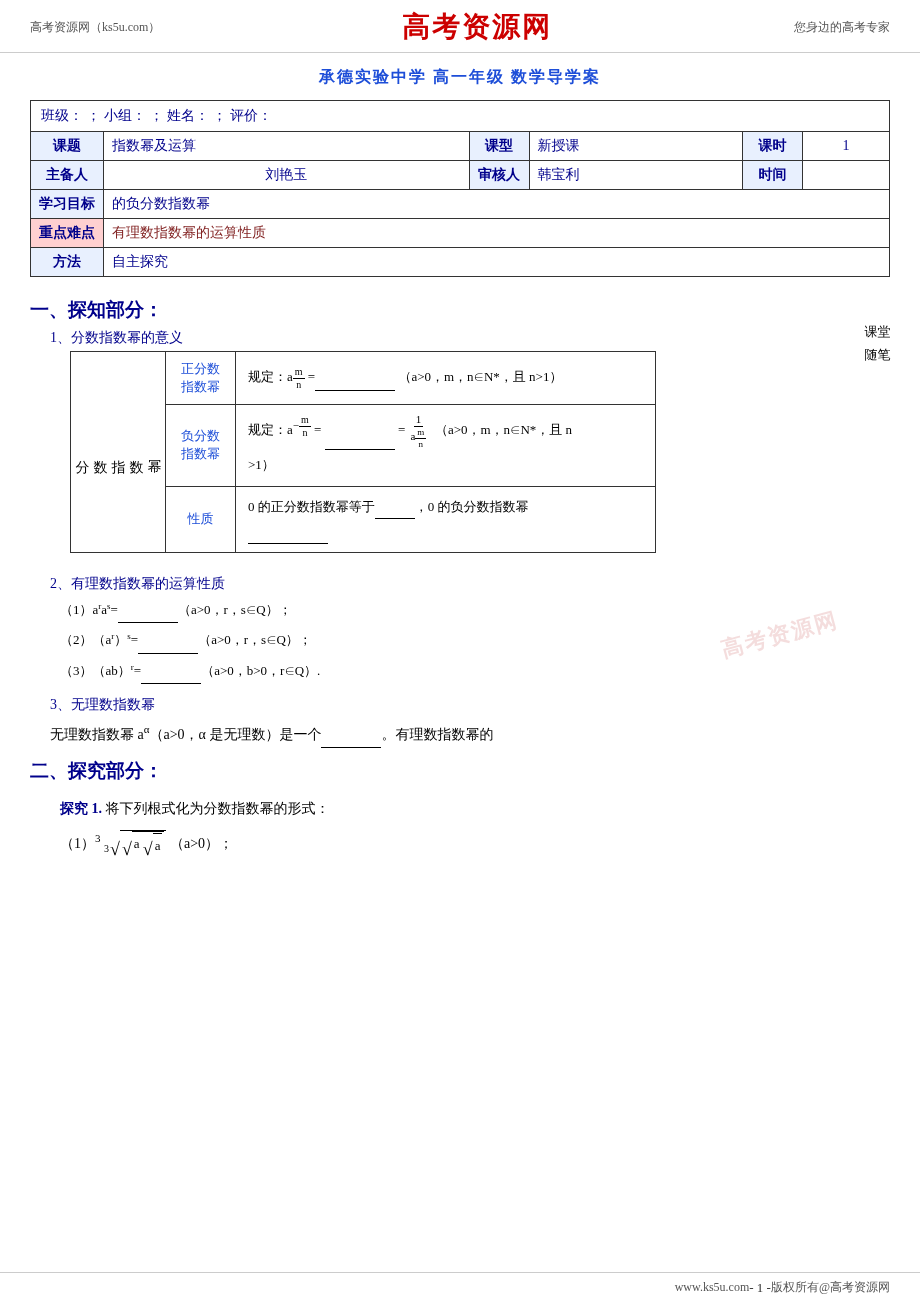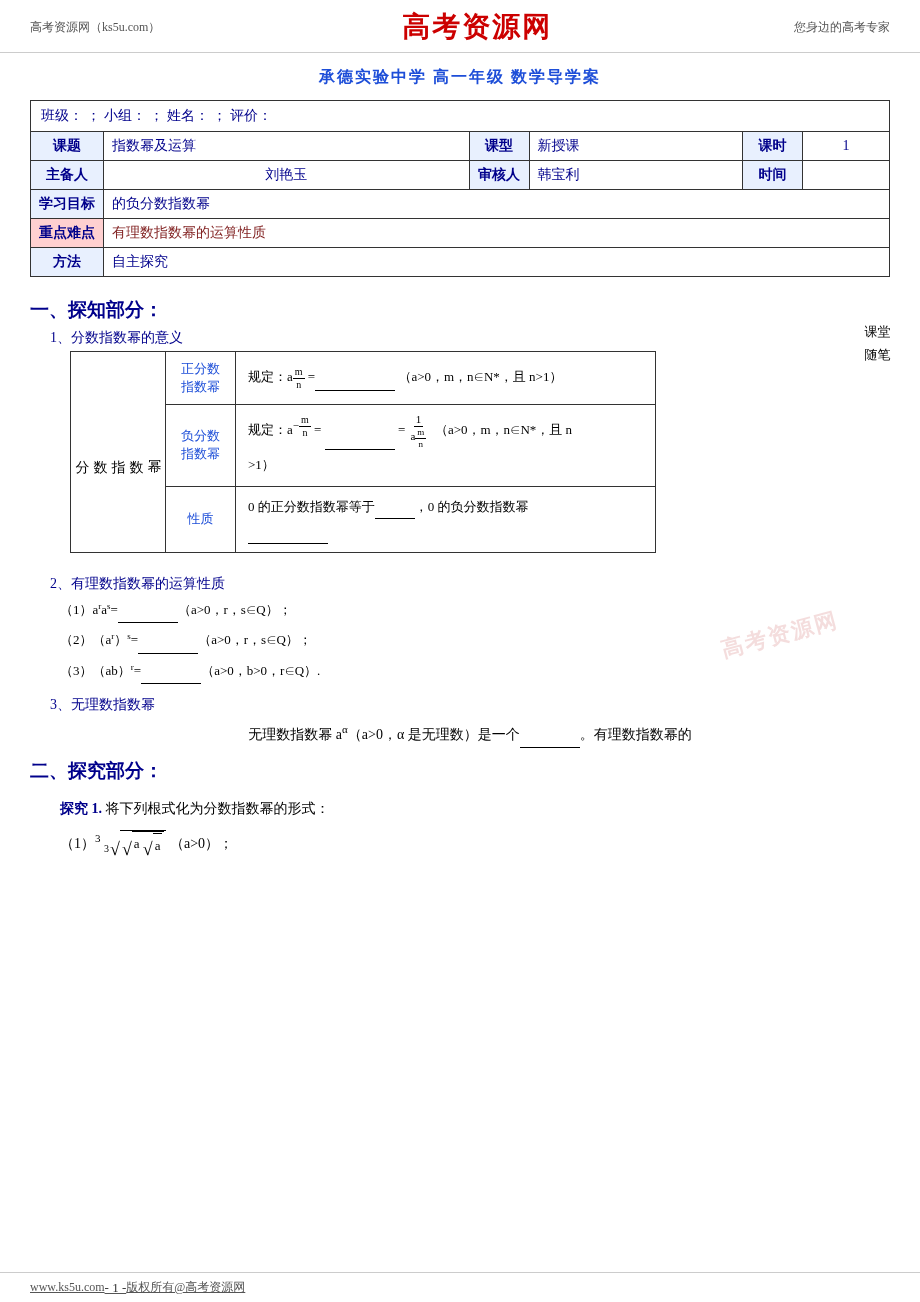--- a/index.html
+++ b/index.html
@@ -130,27 +130,26 @@
       top: 320px;
       width: 55px;
       text-align: center;
       font-size: 13px;
       color: #000;
       line-height: 1.8;
     }
     
     .page-footer {
       display: flex;
-      justify-content: flex-start;
+      justify-content: flex-end;
       align-items: center;
       padding: 6px 30px;
       border-top: 1px solid #ccc;
       font-size: 12px;
       color: #555;
-      text-decoration: underline;
     }
     .footer-center {
       font-size: 13px;
       color: #333;
     }
     sup {
       font-size: 9px;
       vertical-align: super;
     }
     .bold-explore {
@@ -357,21 +356,21 @@
           （1）a<sup>r</sup>a<sup>s</sup>=<span class="underline-blank" style="min-width:60px;"></span>（a&gt;0，r，s∈Q）；
         </div>
         <div class="formula-line">
           （2）（a<sup>r</sup>）<sup>s</sup>=<span class="underline-blank" style="min-width:60px;"></span>（a&gt;0，r，s∈Q）；
         </div>
         <div class="formula-line">
           （3）（ab）<sup>r</sup>=<span class="underline-blank" style="min-width:60px;"></span>（a&gt;0，b&gt;0，r∈Q）.
         </div>
 
         <div class="sub-heading" style="margin-top:12px;">3、无理数指数幂</div>
-        <div style="margin:5px 0 5px 20px; font-size:14px; line-height:1.9;text-align:center;">
+        <div style="margin:5px 0 5px 20px; font-size:14px; line-height:1.9;">
           无理数指数幂 a<sup style="font-size:11px;">α</sup>（a&gt;0，α 是无理数）是一个<span class="underline-blank" style="min-width:60px;"></span>。有理数指数幂的
         </div>
 
         <div class="section-heading" style="margin-top:10px;">二、探究部分：</div>
         <div class="explore-section">
           <div class="explore-line">
             <span class="bold-explore">探究 1.</span>
             <span>   将下列根式化为分数指数幂的形式：</span>
           </div>
           <div class="explore-line">

